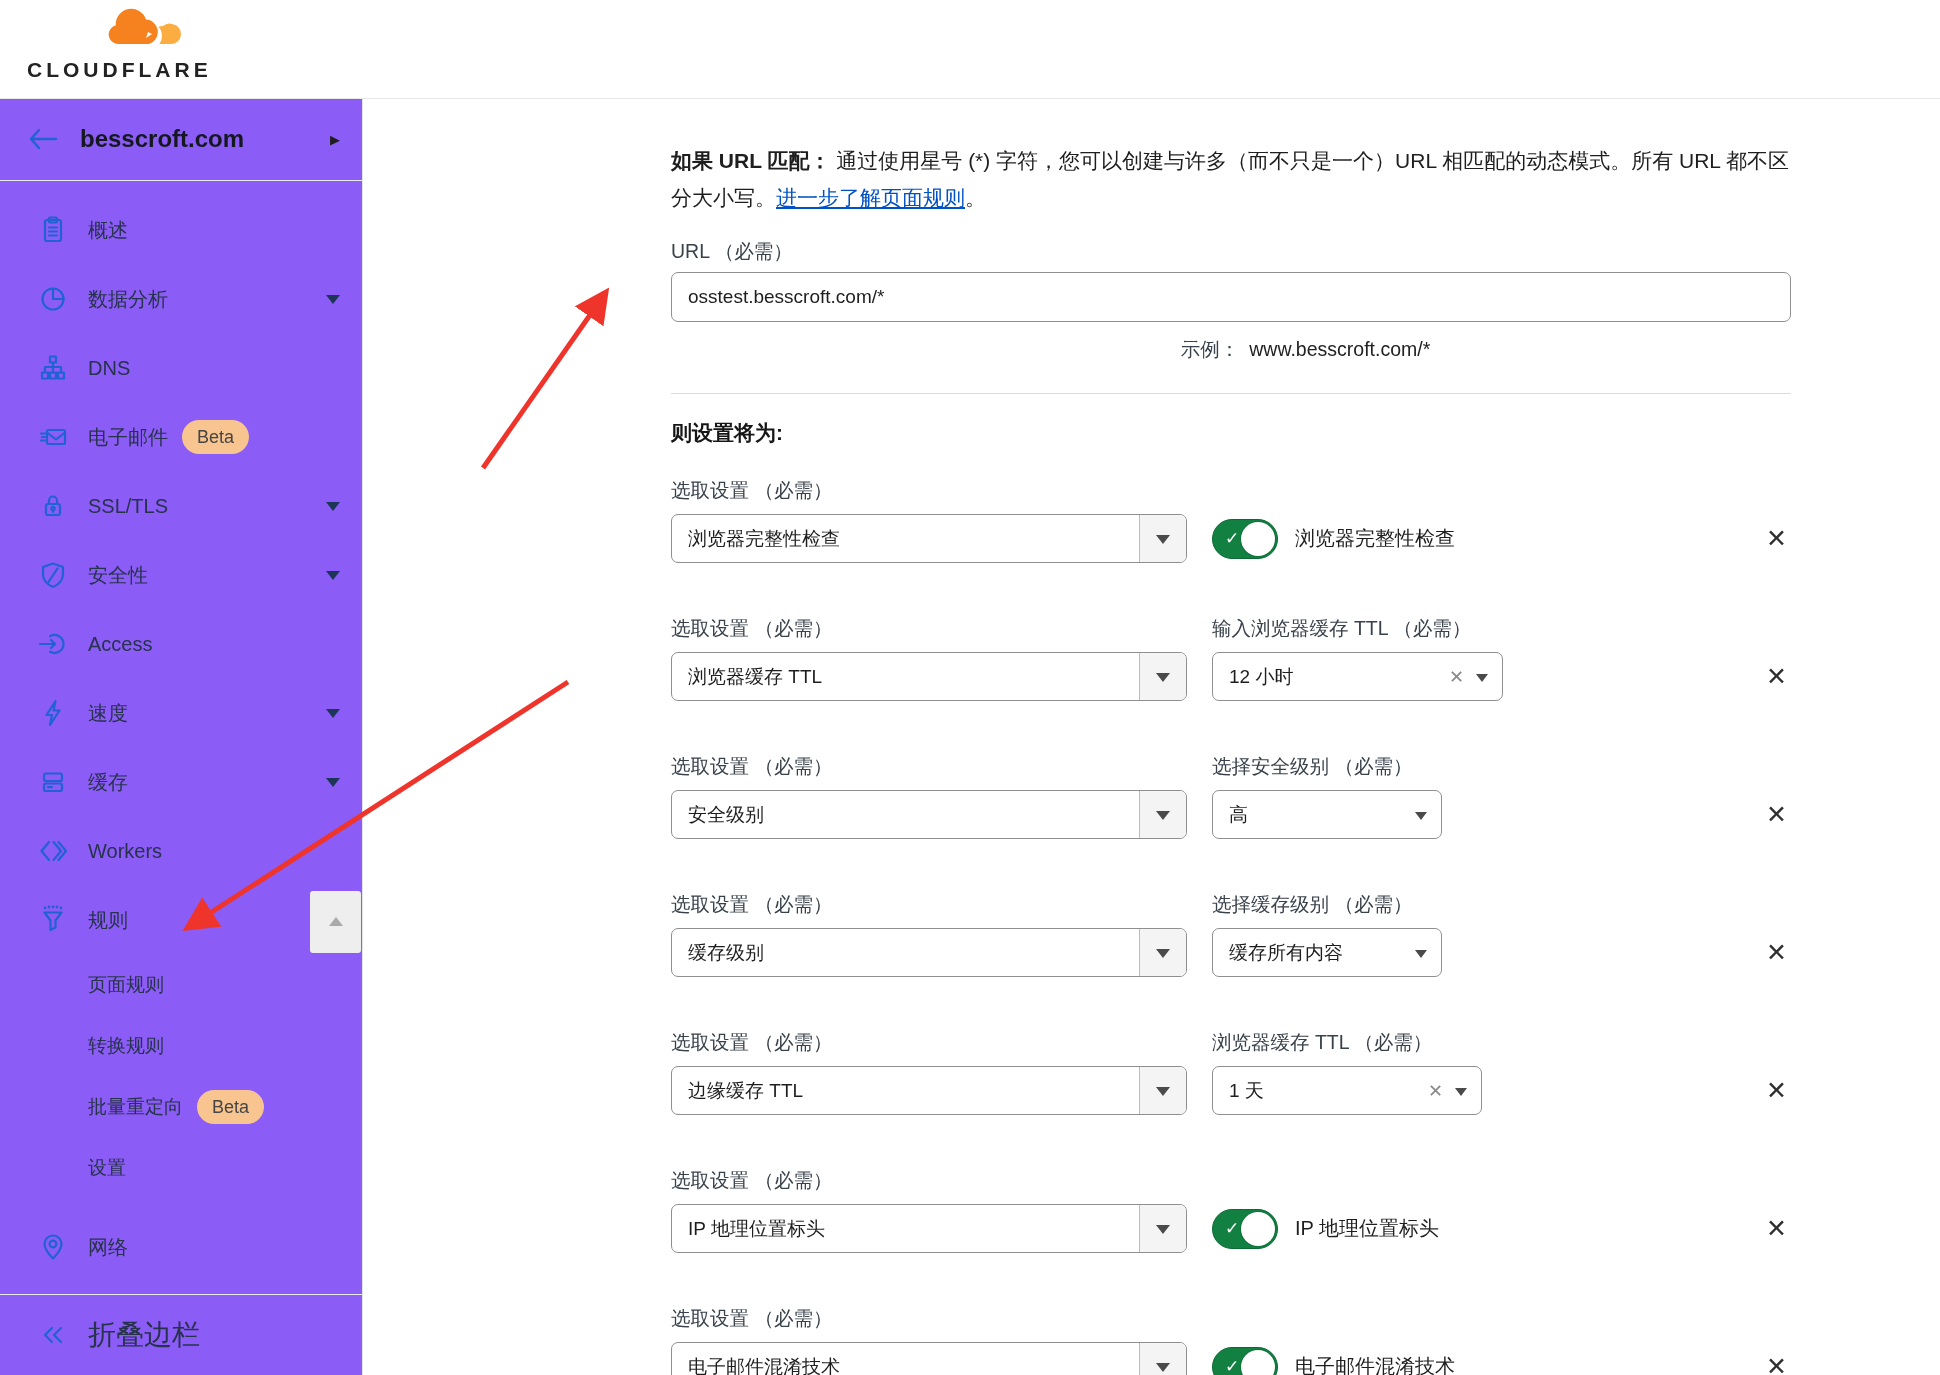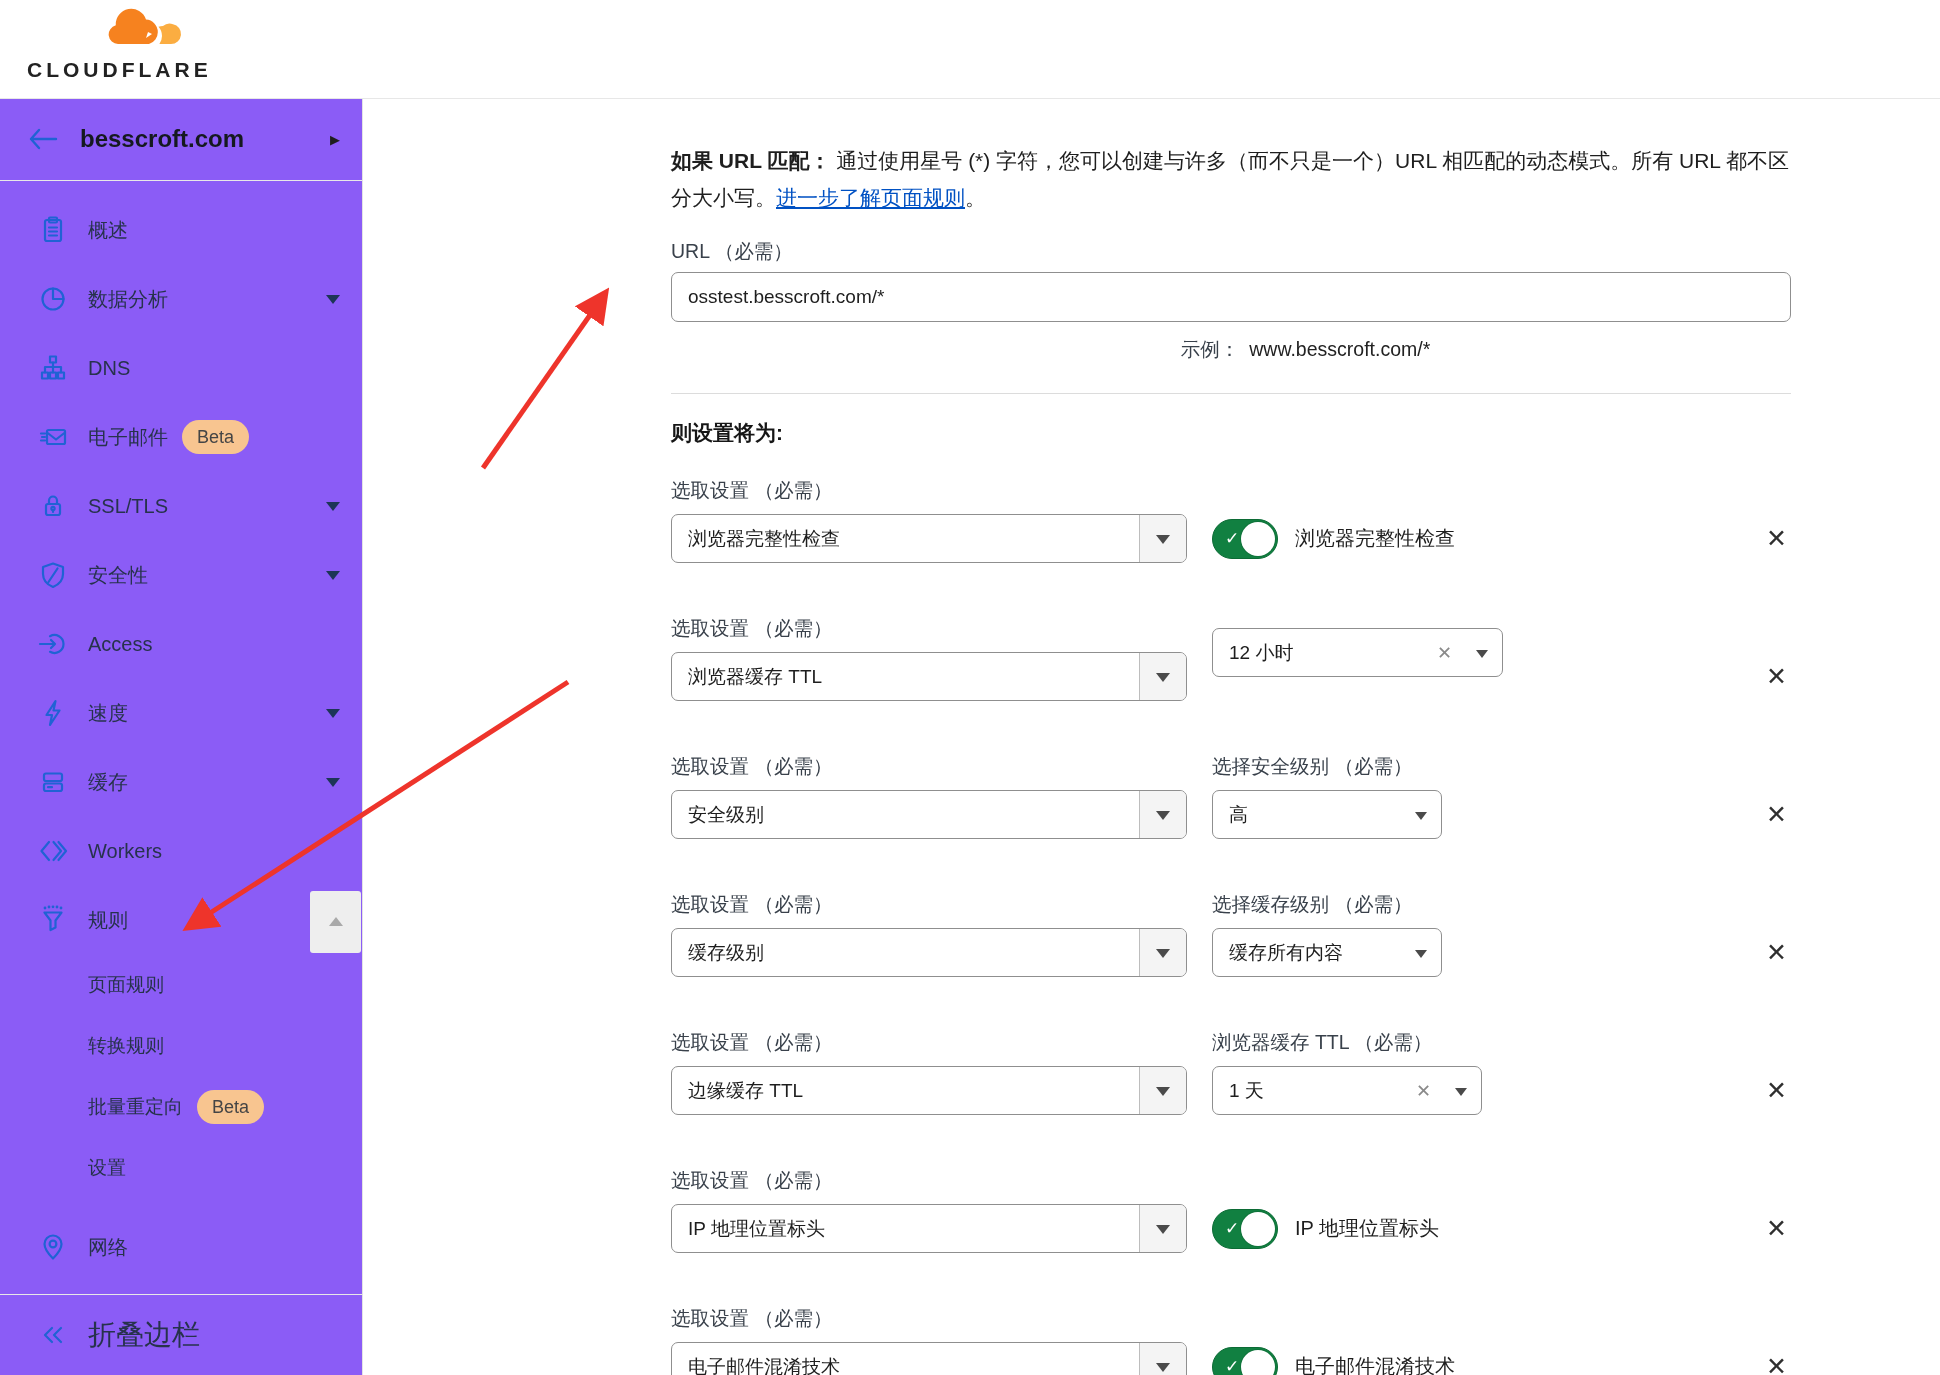--- a/index.html
+++ b/index.html
@@ -56,21 +56,21 @@
   .caret.sm { border-width:6px; border-top-width:8px; margin-top:8px; }
   .col-right { margin-left:25px; flex:1; }
   .control-line { margin-top:12px; height:49px; display:flex; align-items:center; }
   .control-line.after-space { margin-top:36px; }
   .toggle { width:66px; height:40px; border-radius:20px; background:#118041; border:1px solid #0c6b35; position:relative; cursor:pointer; flex:none; }
   .toggle .check { position:absolute; left:12px; top:8px; color:#fff; font-size:17px; font-weight:700; }
   .toggle .knob { position:absolute; right:2px; top:2px; width:34px; height:34px; border-radius:50%; background:#fff;
     box-shadow:0 0 0 1px rgba(0,0,0,.10); }
   .toggle-label { margin-left:17px; font-size:20px; color:#1e1e1e; }
   .small-select { height:49px; border:1px solid #8f8f8f; border-radius:7px; background:#fff; display:flex; align-items:center;
-    padding:0 14px 0 16px; font-size:19px; color:#1e1e1e; cursor:pointer;gap:12px; }
+    padding:0 14px 0 16px; font-size:19px; color:#1e1e1e; cursor:pointer; }
   .w291 { width:291px; } .w270 { width:270px; } .w230 { width:230px; }
   .small-select .spacer { margin-left:auto; }
   .combo-x { color:#8a8a8a; font-size:18px; padding:0 12px 0 8px; cursor:pointer; }
   .close-btn { margin-left:auto; margin-top:36px; height:49px; display:flex; align-items:center;
     background:none; border:none; font-size:25px; font-weight:300; color:#2f2f2f; cursor:pointer; padding:0 4px; font-family:inherit; }
   
   .arrows { position:absolute; left:0; top:0; z-index:50; pointer-events:none; }
   svg.icon { stroke:#2062d4; stroke-width:2.2; fill:none; stroke-linecap:round; stroke-linejoin:round; }
 </style>
 </head>
@@ -265,20 +265,21 @@
       <div class="col-left">
         <div class="field-label">选取设置 （必需）</div>
         <div class="big-select">
           <div class="bs-value">浏览器缓存 TTL</div>
           <div class="bs-caret">
               <i class="caret"></i>
             </div>
         </div>
       </div>
       <div class="col-right">
+        <div class="field-label">输入浏览器缓存 TTL （必需）</div>
         <div class="control-line">
           <div class="small-select w291">
             <span>12 小时</span>
             <span class="spacer"></span>
             <span class="combo-x">✕</span>
             <i class="caret sm"></i>
           </div>
         </div>
       </div>
       <button class="close-btn">✕</button>

